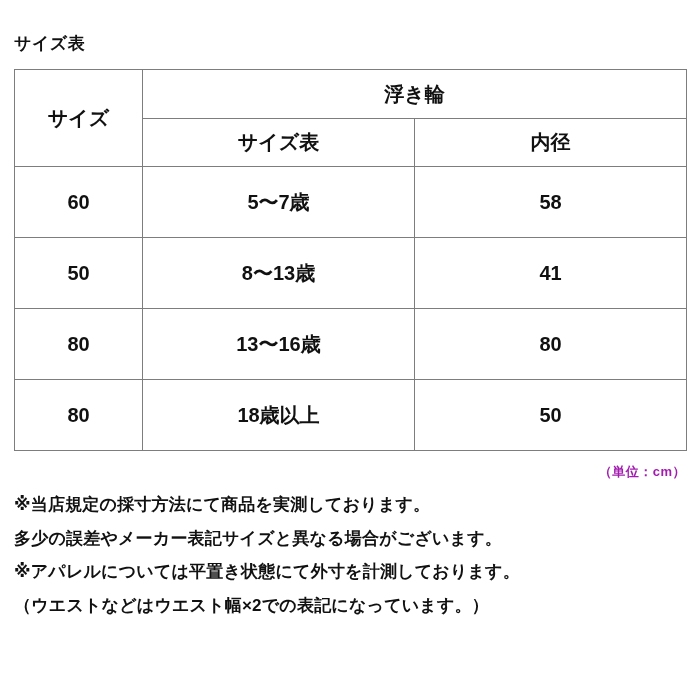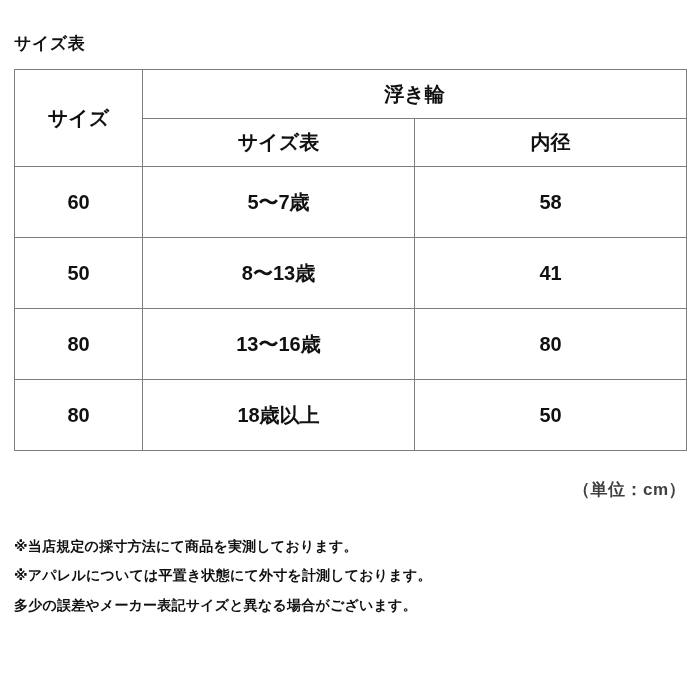--- a/index.html
+++ b/index.html
@@ -50,37 +50,37 @@
   .col-size { width: 128px; }
   .col-age  { width: 272px; }
   .col-dia  { width: 272px; }
 
   .row-group-head td { height: 48px; font-size: 16px; }
   .row-sub-head td   { height: 47px; font-size: 15px; }
   .data-row td       { height: 70px; font-size: 17px; }
 
   .unit {
     width: 672px;
-    margin: 15px auto;
+    margin: 0 auto;
     text-align: right;
-    font-size: 17px;
+    font-size: 13px;
     font-weight: bold;
     padding-top: 12px;
     padding-bottom: 6px;
     letter-spacing: 0.5px;
-    color: #404040;
+    color: #a21caf;
   }
   .notes {
     width: 672px;
     margin: 0 auto;
     padding-top: 6px;
   }
   .notes p {
-    margin: 8px 0 9px 0;
-    font-size: 14px;
+    margin: 0 0 9px 0;
+    font-size: 17px;
     font-weight: bold;
     line-height: 1.45;
     letter-spacing: 0.2px;
     color: #111;
   }
 </style>
 </head>
 <body>
 
 <div class="page">
@@ -123,17 +123,18 @@
         <td>18歳以上</td>
         <td>50</td>
       </tr>
     </tbody>
   </table>
 
   <div class="unit">（単位：cm）</div>
 
   <div class="notes">
     <p>※当店規定の採寸方法にて商品を実測しております。</p>
+    <p>多少の誤差やメーカー表記サイズと異なる場合がございます。</p>
     <p>※アパレルについては平置き状態にて外寸を計測しております。</p>
-    <p>多少の誤差やメーカー表記サイズと異なる場合がございます。</p>
+    <p>（ウエストなどはウエスト幅×2での表記になっています。）</p>
   </div>
 
 </div>
 
 </body></html>

